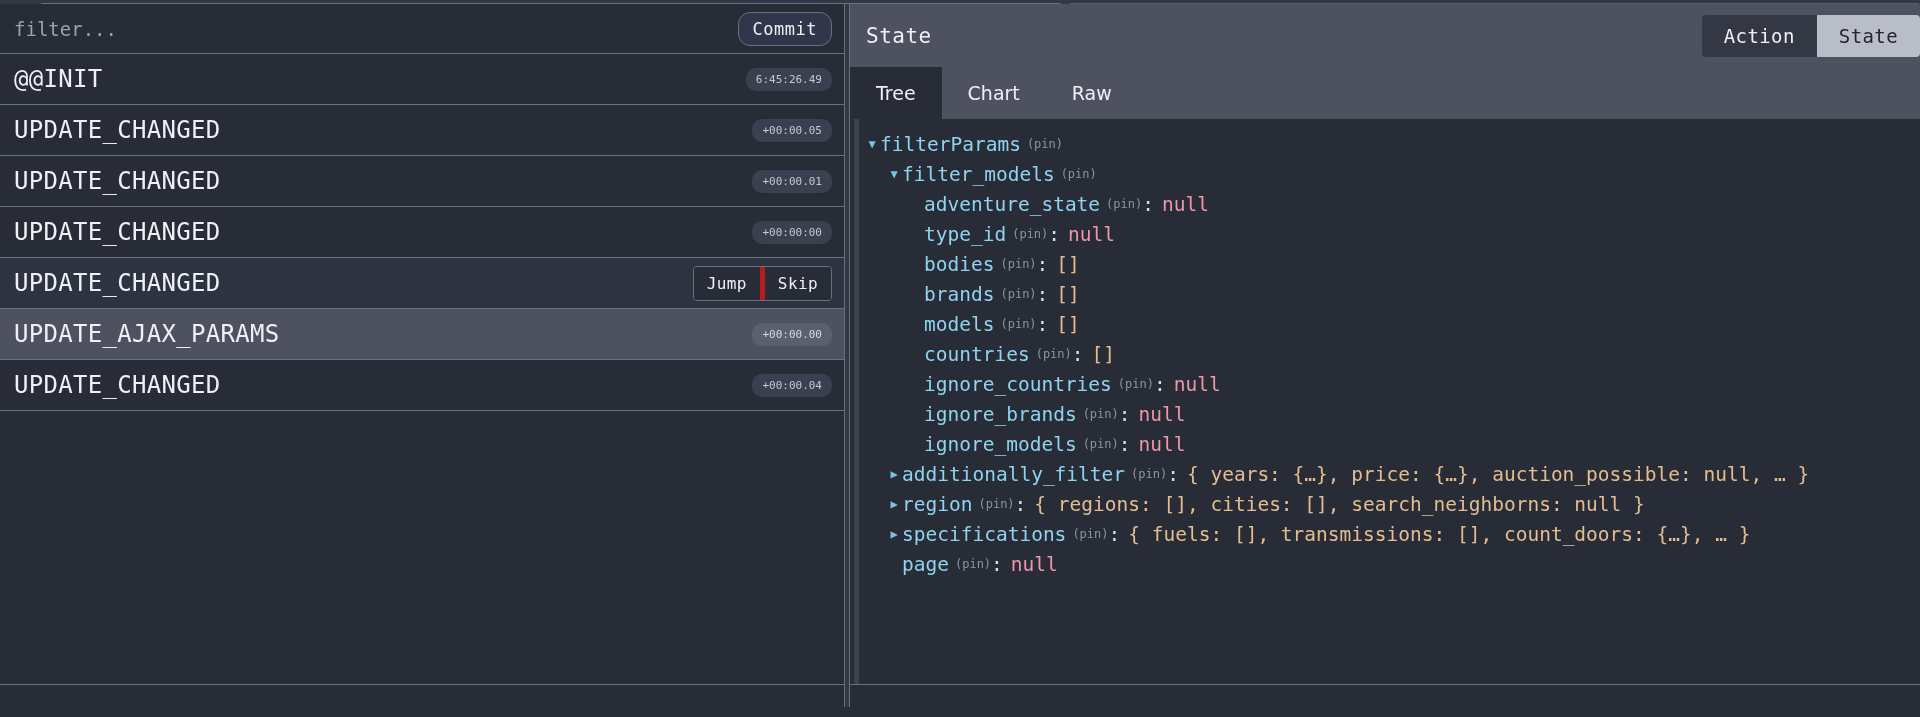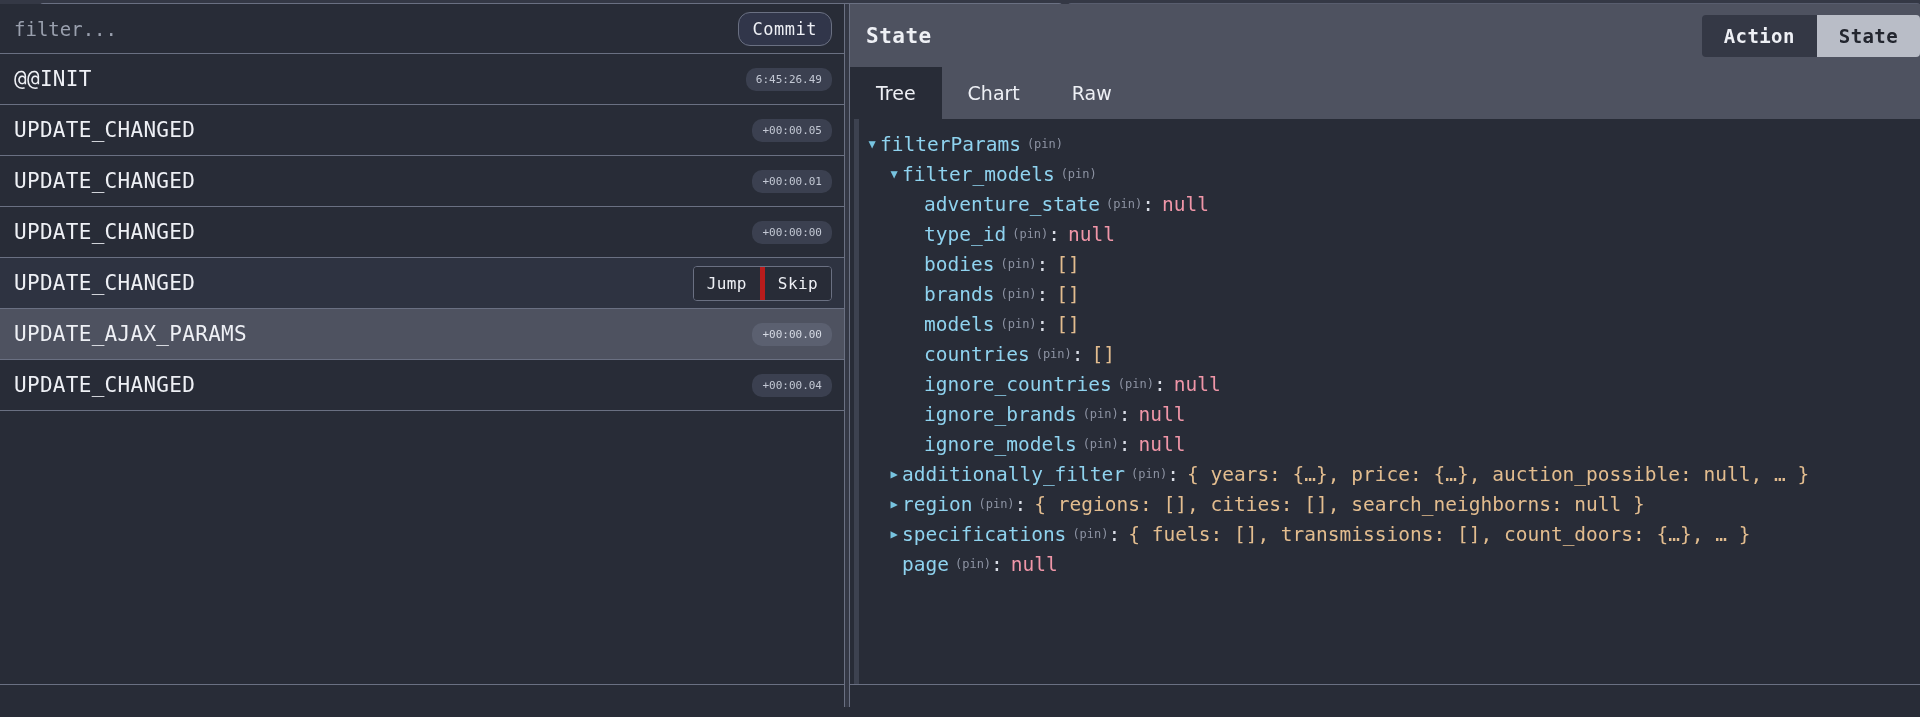--- a/index.html
+++ b/index.html
@@ -76,21 +76,21 @@
     height: 51px;
     display: flex; align-items: center; justify-content: space-between;
     padding: 0 12px 0 14px;
     border-bottom: 1px solid #6a7082;
     background: #282c37;
     cursor: pointer;
   }
   .action-row.selected { background: #4e5260; }
   .action-row.hovered  { background: #2e3341; }
   .action-name {
-    color: #eef0f5; font-size: 21px; letter-spacing: .3px;
+    color: #eef0f5; font-size: 24px; letter-spacing: .3px;
     font-family: "DejaVu Sans Mono", "Liberation Mono", monospace;
   }
   .time-badge {
     background: #3b4050; color: #c3c8d4;
     border-radius: 10px; font-size: 11px; padding: 5px 10px;
     font-family: "DejaVu Sans Mono", "Liberation Mono", monospace;
   }
   .action-row.selected .time-badge { background: #5b6070; color: #d6dae4; }
   .jump-skip {
     display: flex; border: 1px solid #6a7082; border-radius: 4px; overflow: hidden;
@@ -104,21 +104,20 @@
 
   #left-bottom-pad { height: 23px; flex: 0 0 23px; border-top: 1px solid #6a7082; }
 
   
   #state-header {
     height: 63px; flex: 0 0 63px;
     background: #4e5260;
     display: flex; align-items: center; justify-content: space-between;
     padding: 0 0 0 16px;
     position: relative;
-    font-weight: bold;
   }
   #state-title {
     color: #eef0f5; font-size: 21px; letter-spacing: .5px;
     font-family: "DejaVu Sans Mono", "Liberation Mono", monospace;
   }
   #header-tabs { display: flex; height: 42px; border-radius: 4px; overflow: hidden; }
   .hdr-tab {
     display: flex; align-items: center; justify-content: center;
     padding: 0 22px; font-size: 19px; cursor: pointer;
     font-family: "DejaVu Sans Mono", "Liberation Mono", monospace;

